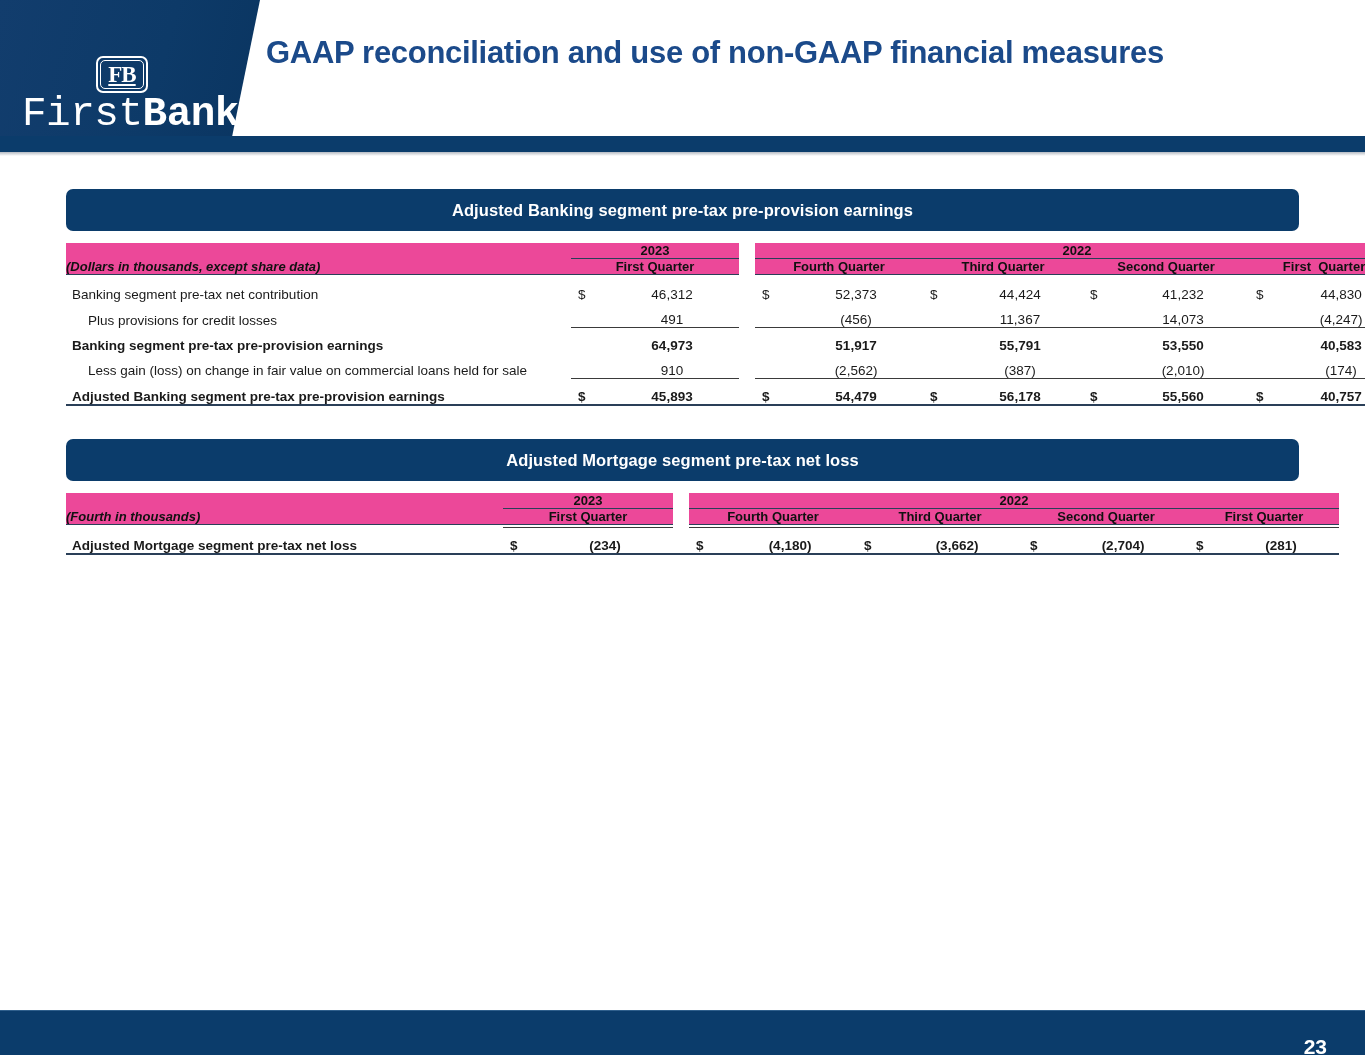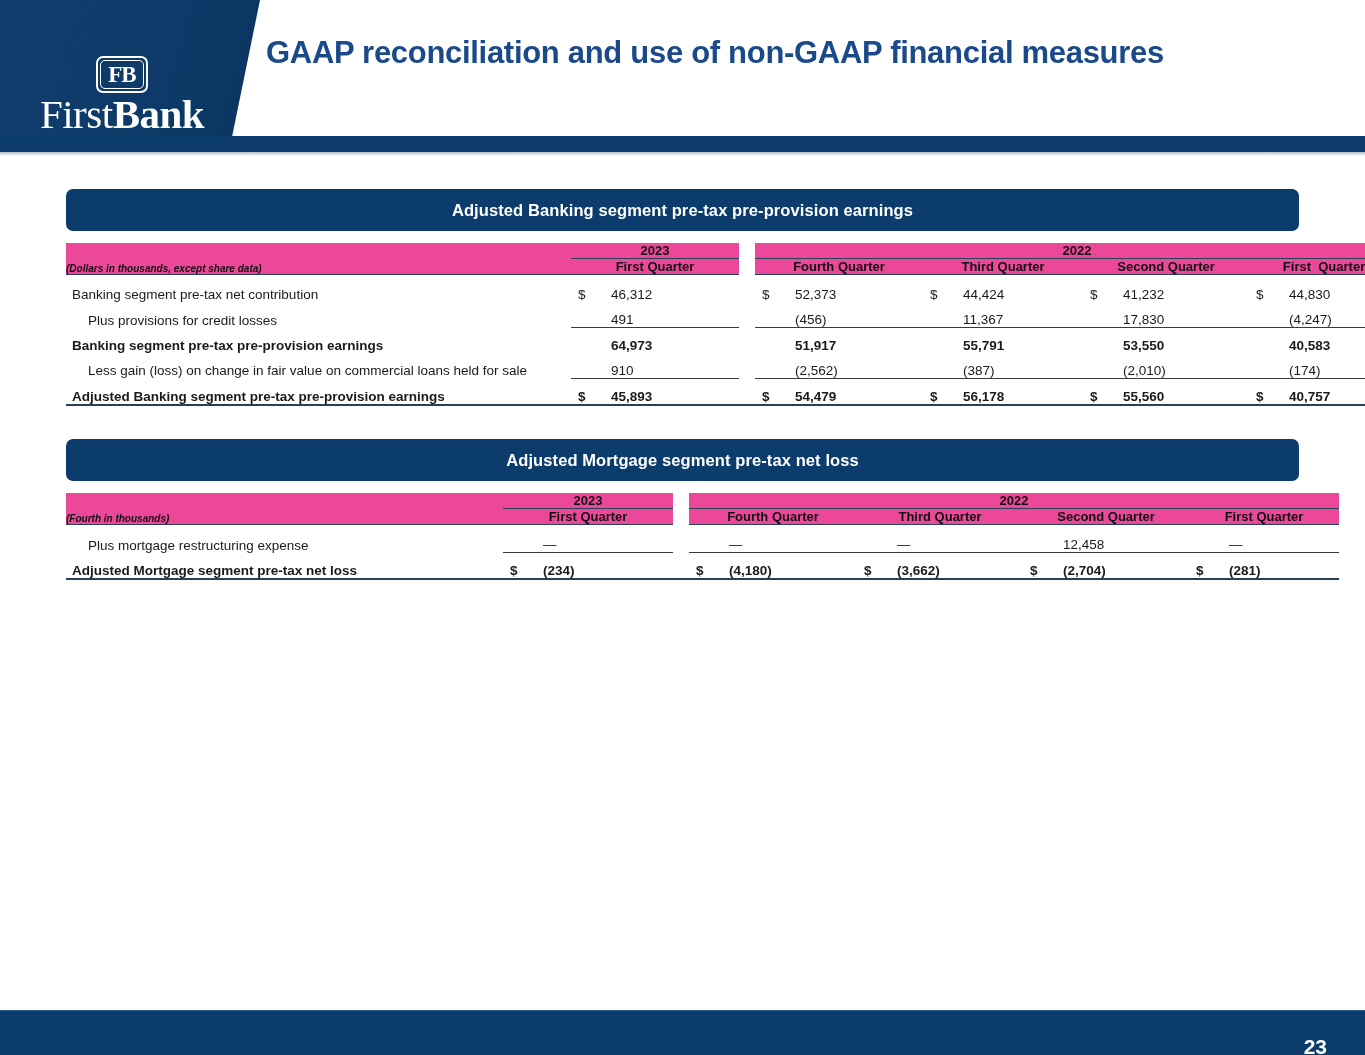--- a/index.html
+++ b/index.html
@@ -58,40 +58,41 @@
     width: 52px;
     height: 37px;
     margin: 0 auto 1px auto;
     border: 2px solid #ffffff;
     border-radius: 7px;
     box-sizing: border-box;
     display: flex;
     align-items: center;
     justify-content: center;
     position: relative;
+    text-decoration: underline;
   }
   #logo-mark::before {
     content: "";
     position: absolute;
     left: 2px; top: 2px; right: 2px; bottom: 2px;
     border: 1px solid #ffffff;
     border-radius: 5px;
   }
   #logo-mark-text {
     font-family: "Liberation Serif", serif;
     font-weight: bold;
     font-size: 23px;
     line-height: 1;
     letter-spacing: -1px;
     color: #ffffff;
     position: relative;
     z-index: 2;
   }
   #logo-word {
-    font-family: Liberation Serif, serif;
+    font-family: Liberation Mono, monospace;
     font-size: 41px;
     line-height: 0.98;
     color: #ffffff;
     letter-spacing: -0.5px;
     white-space: nowrap;
   }
   #logo-word .lw-bold { font-weight: bold; }
 
   #title {
     position: absolute;
@@ -162,39 +163,39 @@
     text-align: center;
     font-weight: bold;
     font-size: 13px;
     padding: 4px 0 4px 0;
     color: #111111;
     white-space: pre;
   }
   .units-cell {
     font-style: italic;
     font-weight: bold;
-    font-size: 10px;
+    font-size: 13px;
     padding: 4px 0 4px 6px;
     color: #111111;
   }
   .gapcol { background: #ffffff !important; width: 16px; }
 
   .band-rule td { height: 2px; background: #ffffff; padding: 0; }
   .band-rule td.ruled { border-top: 1.6px solid #2a3f58; }
 
   
   .drow td {
     height: 25px;
     font-size: 13.5px;
     padding: 2px 0 2px 0;
   }
   .drow td.lbl { padding-left: 6px; }
   .drow td.lbl.indent { padding-left: 22px; }
   .drow.bold td { font-weight: bold; }
-  .drow td.num { text-align: left; padding-right: 6px; white-space: nowrap; }
+  .drow td.num { text-align: center; padding-right: 6px; white-space: nowrap; }
   .drow td.cur { text-align: left; padding-left: 7px; }
 
   td.top-rule { border-top: 1.3px solid #3a3a3a; }
   .tbl-bottom td {
     height: 5px;
     padding: 0;
     border-top: 2.6px solid #2a3f58;
   }
   .tall-lbl { line-height: 1.18; }
 
@@ -303,21 +304,21 @@
         <tr class="drow">
           <td class="lbl indent">Plus provisions for credit losses</td>
           <td class="cur"></td>
           <td class="num">491</td>
           <td class="gapcol"></td>
           <td class="cur"></td>
           <td class="num">(456)</td>
           <td class="cur"></td>
           <td class="num">11,367</td>
           <td class="cur"></td>
-          <td class="num">17,830</td>
+          <td class="num">14,073</td>
           <td class="cur"></td>
           <td class="num">(4,247)</td>
         </tr>
 
         <tr class="drow bold">
           <td class="lbl">Banking segment pre-tax pre-provision earnings</td>
           <td class="cur top-rule"></td>
           <td class="num top-rule">64,973</td>
           <td class="gapcol"></td>
           <td class="cur top-rule"></td>
@@ -409,34 +410,20 @@
             <td class="ruled"></td>
             <td class="ruled"></td>
             <td class="ruled"></td>
           <td class="ruled"></td>
             <td class="ruled"></td>
             <td class="ruled"></td>
             <td class="ruled"></td>
         </tr>
 
 
-        <tr class="drow">
-          <td class="lbl indent">Plus mortgage restructuring expense</td>
-          <td class="cur"></td>
-          <td class="num">—</td>
-          <td class="gapcol"></td>
-          <td class="cur"></td>
-          <td class="num">—</td>
-          <td class="cur"></td>
-          <td class="num">—</td>
-          <td class="cur"></td>
-          <td class="num">12,458</td>
-          <td class="cur"></td>
-          <td class="num">—</td>
-        </tr>
 
         <tr class="drow bold">
           <td class="lbl">Adjusted Mortgage segment pre-tax net loss</td>
           <td class="cur top-rule">$</td>
           <td class="num top-rule">(234)</td>
           <td class="gapcol"></td>
           <td class="cur top-rule">$</td>
           <td class="num top-rule">(4,180)</td>
           <td class="cur top-rule">$</td>
           <td class="num top-rule">(3,662)</td>

